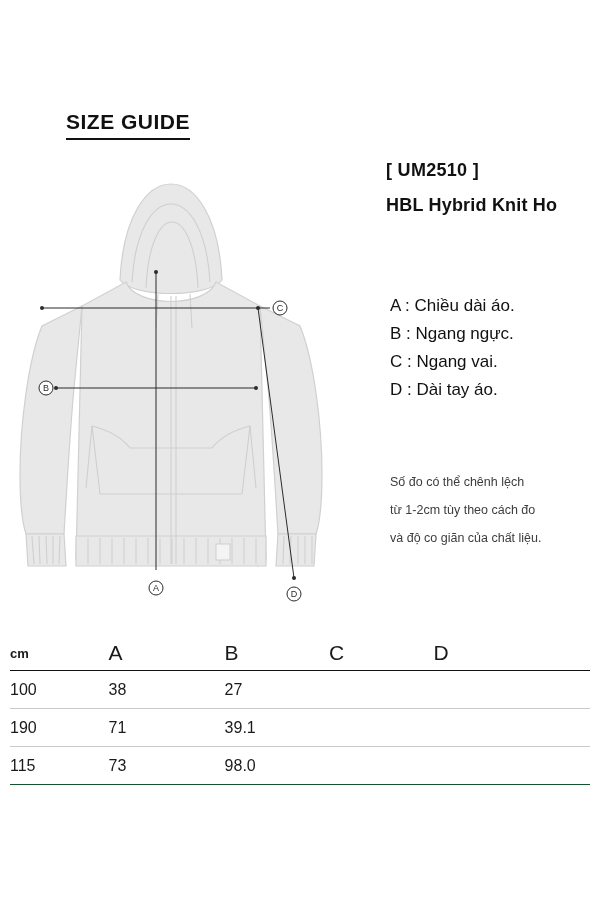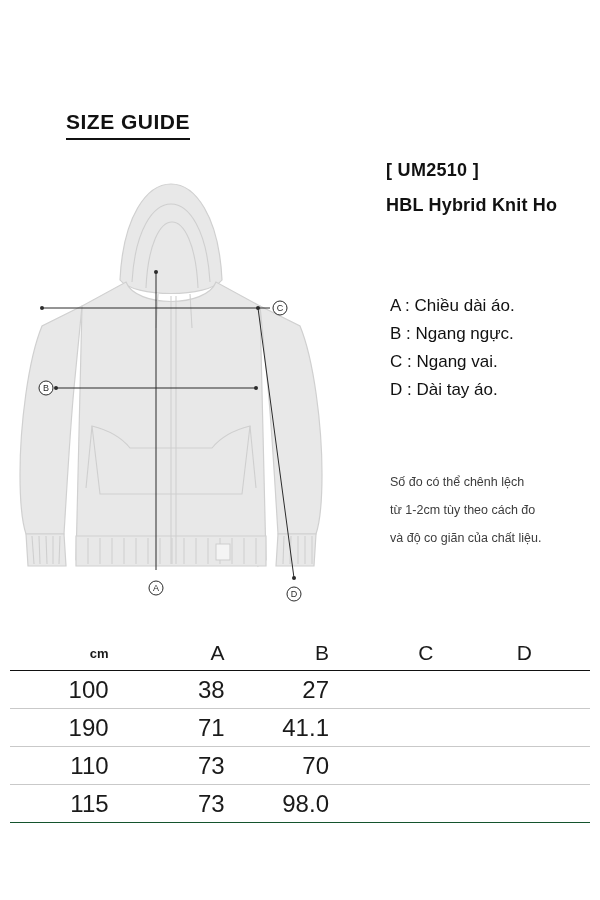--- a/index.html
+++ b/index.html
@@ -93,38 +93,38 @@
     top: 636px;
     width: 580px;
   }
   table.size-table {
     width: 100%;
     border-collapse: collapse;
     table-layout: fixed;
   }
   table.size-table th,
   table.size-table td {
-    text-align: right;
+    text-align: left;
     font-weight: normal;
     color: #1a1a1a;
     padding: 0;
     height: 37px;
     vertical-align: middle;
   }
   table.size-table thead th {
     font-size: 21px;
     border-bottom: 1px solid #111;
     height: 34px;
   }
   table.size-table thead th.unit {
     font-size: 13px;
     font-weight: bold;
   }
   table.size-table tbody td {
-    font-size: 24px;
+    font-size: 16px;
     border-bottom: 1px solid #c9c9c9;
   }
   table.size-table tbody tr:last-child td {
     border-bottom: 1px solid #14532d;
   }
   
   col.c0 { width: 17%; }
   col.c1 { width: 20%; }
   col.c2 { width: 18%; }
   col.c3 { width: 18%; }
@@ -287,29 +287,21 @@
         <td>100</td>
         <td>38</td>
         <td>27</td>
         <td></td>
         <td></td>
         <td></td>
       </tr>
       <tr>
         <td>190</td>
         <td>71</td>
-        <td>41.1</td>
-        <td></td>
-        <td></td>
-        <td></td>
-      </tr>
-      <tr>
-        <td>110</td>
-        <td>73</td>
-        <td>70</td>
+        <td>39.1</td>
         <td></td>
         <td></td>
         <td></td>
       </tr>
       <tr>
         <td>115</td>
         <td>73</td>
         <td>98.0</td>
         <td></td>
         <td></td>

